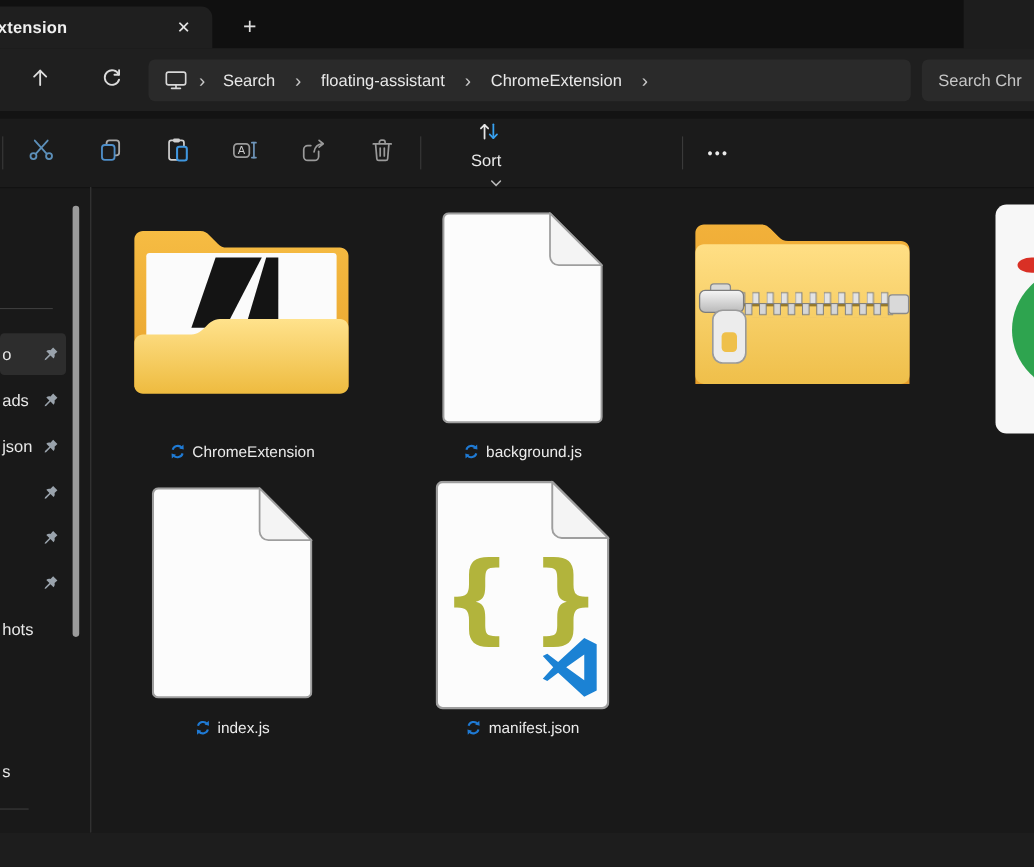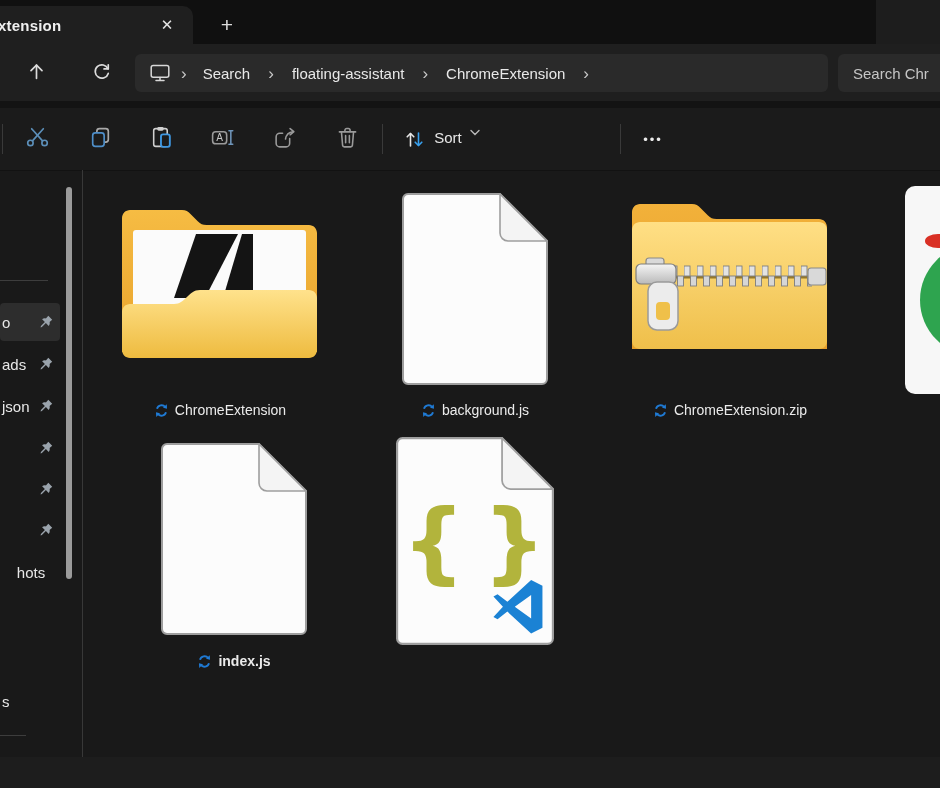--- a/index.html
+++ b/index.html
@@ -34,21 +34,21 @@
   #addressbar .sep.first{padding:0 12px 0 10px;}
   #searchbox{left:838px;top:10px;width:112px;height:38px;background:#2a2a2a;border-radius:6px;
     display:flex;align-items:center;padding-left:15px;box-sizing:border-box;
     color:#c6c6c6;font-size:15px;white-space:nowrap;overflow:hidden;}
 
   
   #seam{left:0;top:101px;width:940px;height:7px;background:#131313;}
   #toolbar{left:0;top:108px;width:940px;height:62px;background:#1b1b1b;}
   .tbtn{top:9px;width:46px;height:44px;display:flex;align-items:center;justify-content:center;border-radius:5px;}
   .tsep{top:16px;width:1px;height:30px;background:#3a3a3a;}
-  .tbtn-label{display:flex;align-items:flex-start;gap:8px;color:#e8e8e8;font-size:15px;}
+  .tbtn-label{display:flex;align-items:flex-end;gap:8px;color:#e8e8e8;font-size:15px;flex-direction:column;}
   #more-dots{color:#eaeaea;font-size:13px;letter-spacing:2px;}
 
   
   #content{left:0;top:170px;width:940px;height:587px;background:#191919;border-top:1px solid #121212;box-sizing:border-box;}
   #bottom-strip{left:0;top:757px;width:940px;height:31px;background:#1d1d1d;}
 
   
   #sidebar{left:0;top:170px;width:82px;height:587px;}
   #sidebar-divider-top{left:0;top:280px;width:48px;height:1px;background:#3d3d3d;}
   #sidebar-divider-bottom{left:0;top:735px;width:26px;height:1px;background:#3d3d3d;}
@@ -262,21 +262,21 @@
   </span>
 </div>
 <div class="abs side-row" style="top:511px;">
   <span class="side-label"></span>
   <span class="side-pin">
     <svg width="14" height="14" viewBox="0 0 14 14" fill="#9aa3ac">
         <path d="M9.3 0.8 L13.2 4.7 L10.6 7.1 C11 8.5 10.7 9.9 9.7 10.9 L6.9 8.1 L2.9 12.1 L1.6 12.4 L1.9 11.1 L5.9 7.1 L3.1 4.3 C4.1 3.3 5.5 3 6.9 3.4 Z"></path>
       </svg>
   </span>
 </div>
-<div class="abs side-row" style="top:553px;justify-content:center;">
+<div class="abs side-row" style="top:553px;">
   <span class="side-label">hots</span>
 </div>
 <div class="abs side-row" style="top:682px;">
   <span class="side-label">s</span>
 </div>
 <div id="sidebar-divider-bottom" class="abs"></div>
 <div id="side-scrollbar" class="abs"></div>
 <div id="pane-divider" class="abs"></div>
 
 <div class="abs tile" style="left:105px;top:180px;">
@@ -361,43 +361,30 @@
       <path fill="url(#zf1)" d="M8 30 H187 C191.4 30 195 33.6 195 38 V149 C195 153.4 191.4 157 187 157 H8 C3.6 157 0 153.4 0 149 V38 C0 33.6 3.6 30 8 30 Z"></path>
       <rect x="30" y="84" width="150" height="2.5" fill="#6b5210" opacity="0.7"></rect>
       <rect x="34" y="73" width="146" height="24" fill="url(#zt)"></rect>
       <rect x="176" y="76" width="18" height="17" rx="3" fill="#d9d9d9" stroke="#8a8a8a" stroke-width="1.2"></rect>
       <rect x="14" y="66" width="18" height="10" rx="3" fill="#d9d9d9" stroke="#8a8a8a" stroke-width="1.2"></rect>
       <rect x="4" y="72" width="40" height="20" rx="5" fill="url(#zs1)" stroke="#7d7d7d" stroke-width="1.2"></rect>
       <rect x="16" y="90" width="30" height="48" rx="9" fill="#ececec" stroke="#9a9a9a" stroke-width="1.5"></rect>
       <rect x="24" y="110" width="14" height="18" rx="4" fill="#efc04a"></rect>
     </svg>
   </div>
-  <div class="file-label" style="top:222px;">
-    <span style="display:flex;">
-      <svg width="15" height="15" viewBox="0 0 16 16">
-          <g fill="none" stroke="#1f7ad4" stroke-width="2">
-            <path d="M3.2 6.2 A5.1 5.1 0 0 1 12 4.3"></path>
-            <path d="M12.8 9.8 A5.1 5.1 0 0 1 4 11.7"></path>
-          </g>
-          <path fill="#1f7ad4" d="M13.6 1.2 L13.9 6.1 L9.6 5.0 Z"></path>
-          <path fill="#1f7ad4" d="M2.4 14.8 L2.1 9.9 L6.4 11.0 Z"></path>
-        </svg>
-    </span>
-    <span>ChromeExtension.zip</span>
-  </div>
 </div>
 
 <div class="abs tile" style="left:905px;top:186px;height:210px;">
   <div id="thumb-card">
     <div id="thumb-red"></div>
     <div id="thumb-green"></div>
   </div>
 </div>
 
-<div class="abs tile" style="left:119px;top:432px;font-weight:bold;">
+<div class="abs tile" style="left:96px;top:432px;">
   <div class="icon-wrap" style="left:42px;top:11px;">
     <svg width="146" height="192" viewBox="0 0 146 192">
       <path d="M6 1 H98 L145 48 V186 C145 188.8 142.8 191 140 191 H6 C3.2 191 1 188.8 1 186 V6 C1 3.2 3.2 1 6 1 Z" fill="#fcfcfc" stroke="#9e9e9e" stroke-width="2"></path>
       <path d="M98 1 V40 C98 44.4 101.6 48 106 48 H145 L98 1 Z" fill="#f4f4f4" stroke="#9e9e9e" stroke-width="1.6"></path>
     </svg>
   </div>
   <div class="file-label" style="top:221px;">
     <span style="display:flex;">
       <svg width="15" height="15" viewBox="0 0 16 16">
           <g fill="none" stroke="#1f7ad4" stroke-width="2">
@@ -416,15 +403,28 @@
   <div class="icon-wrap" style="left:36px;top:5px;">
     <svg width="158" height="208" viewBox="0 0 146 192">
       <path d="M6 1 H98 L145 48 V186 C145 188.8 142.8 191 140 191 H6 C3.2 191 1 188.8 1 186 V6 C1 3.2 3.2 1 6 1 Z" fill="#fcfcfc" stroke="#9e9e9e" stroke-width="2"></path>
       <path d="M98 1 V40 C98 44.4 101.6 48 106 48 H145 L98 1 Z" fill="#f4f4f4" stroke="#9e9e9e" stroke-width="1.6"></path>
       <text x="72" y="126" font-size="82" font-weight="bold" fill="#b2b43c" text-anchor="middle" font-family="DejaVu Sans, sans-serif">{ }</text>
       <g transform="translate(88,132) scale(0.52)">
         <path fill="#1b82d4" fill-rule="evenodd" d="M70.9 0 L28.7 38.8 L11.2 25.4 L3.9 29.2 L20.8 47.5 L3.9 65.8 L11.2 69.6 L28.7 56.2 L70.9 95 L91 84.8 V10.2 Z M70.9 26.7 V68.3 L41.8 47.5 Z"></path>
       </g>
     </svg>
   </div>
+  <div class="file-label" style="top:221px;">
+    <span style="display:flex;">
+      <svg width="15" height="15" viewBox="0 0 16 16">
+          <g fill="none" stroke="#1f7ad4" stroke-width="2">
+            <path d="M3.2 6.2 A5.1 5.1 0 0 1 12 4.3"></path>
+            <path d="M12.8 9.8 A5.1 5.1 0 0 1 4 11.7"></path>
+          </g>
+          <path fill="#1f7ad4" d="M13.6 1.2 L13.9 6.1 L9.6 5.0 Z"></path>
+          <path fill="#1f7ad4" d="M2.4 14.8 L2.1 9.9 L6.4 11.0 Z"></path>
+        </svg>
+    </span>
+    <span>manifest.json</span>
+  </div>
 </div>
 
 <div id="bottom-strip" class="abs"></div>
 
 </body></html>

